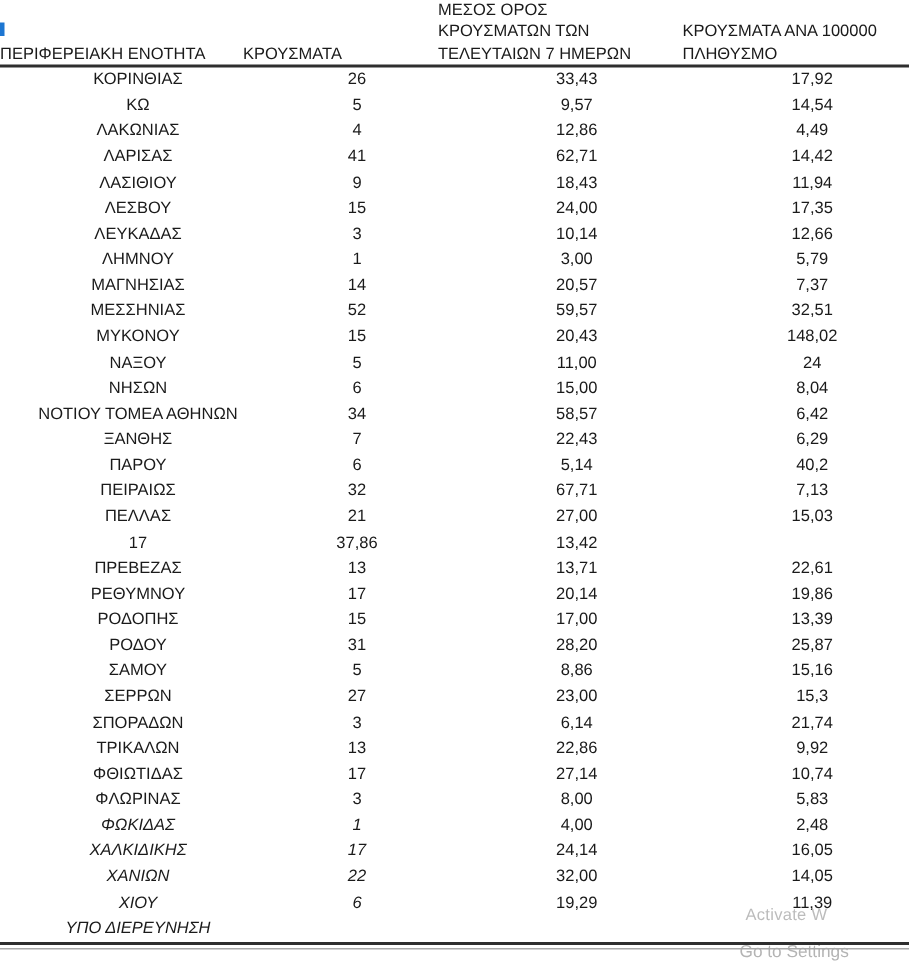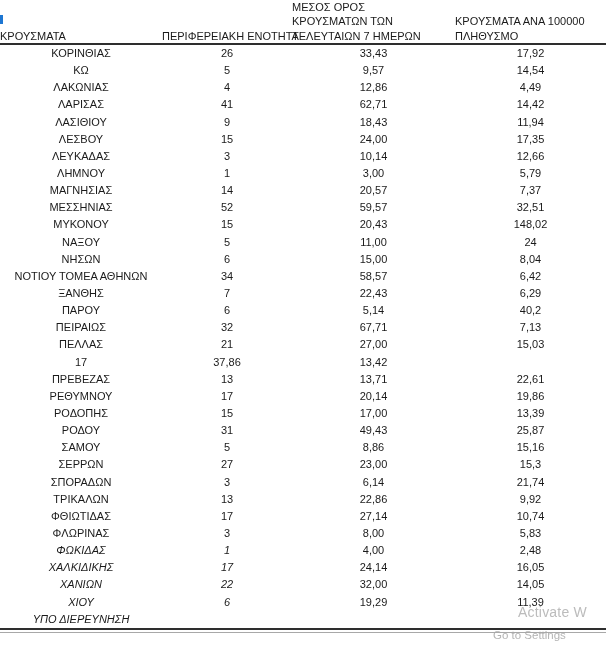--- a/index.html
+++ b/index.html
@@ -15,22 +15,22 @@
   
   .left-marker {
     position: absolute; left: 0; top: 15px;
     width: 3px; height: 9px;
     z-index: 3;
   }
 
   
   .watermark { position: absolute; z-index: 0; }
   .wm-line1 {
-    position: absolute; left: 518px; top: 604px;
-    font-size: 14px; letter-spacing: 0.2px;
+    position: absolute; left: 497px; top: 604px;
+    font-size: 11px; letter-spacing: 0.2px;
     white-space: nowrap;
   }
   .wm-line2 {
     position: absolute; left: 493px; top: 629px;
     font-size: 11.5px;
     white-space: nowrap;
   }
 
   
   .sheet { position: absolute; left: 0; top: 0; width: 606px; z-index: 1; }
@@ -48,20 +48,21 @@
     font-size: 11px;
     line-height: 14.3px;
     white-space: nowrap;
   }
 
   .tbody .trow {
     display: grid;
     grid-template-columns: 162px 130px 163px 151px;
     height: 17.15px;
     align-items: center;
+    margin-left: 11px;
   }
   .cell {
     text-align: center;
     font-size: 11px;
     line-height: 17px;
     white-space: nowrap;
   }
   .trow.italic .c-region,
   .trow.italic .c-cases { font-style: italic; }
 
@@ -76,24 +77,24 @@
 <div class="left-marker" style="background: rgb(29, 118, 210);"></div>
 
 <div class="watermark">
   <div class="wm-line1" style="color: rgb(188, 188, 188);">Activate W</div>
   <div class="wm-line2" style="color: rgb(180, 180, 180);">Go to Settings</div>
 </div>
 
 <div class="sheet">
   <div class="thead" id="thead">
       <div class="hcell">
+        <div>ΠΕΡΙΦΕΡΕΙΑΚΗ ΕΝΟΤΗΤΑ</div>
+      </div>
+      <div class="hcell">
         <div>ΚΡΟΥΣΜΑΤΑ</div>
-      </div>
-      <div class="hcell">
-        <div>ΠΕΡΙΦΕΡΕΙΑΚΗ ΕΝΟΤΗΤΑ</div>
       </div>
       <div class="hcell">
         <div>ΜΕΣΟΣ ΟΡΟΣ</div>
         <div>ΚΡΟΥΣΜΑΤΩΝ ΤΩΝ</div>
         <div>ΤΕΛΕΥΤΑΙΩΝ 7 ΗΜΕΡΩΝ</div>
       </div>
       <div class="hcell">
         <div>ΚΡΟΥΣΜΑΤΑ ΑΝΑ 100000</div>
         <div>ΠΛΗΘΥΣΜΟ</div>
       </div>
@@ -226,21 +227,21 @@
       </div>
       <div class="trow">
         <div class="cell c-region">ΡΟΔΟΠΗΣ</div>
         <div class="cell c-cases">15</div>
         <div class="cell c-avg7">17,00</div>
         <div class="cell c-per100k">13,39</div>
       </div>
       <div class="trow">
         <div class="cell c-region">ΡΟΔΟΥ</div>
         <div class="cell c-cases">31</div>
-        <div class="cell c-avg7">49,43</div>
+        <div class="cell c-avg7">28,20</div>
         <div class="cell c-per100k">25,87</div>
       </div>
       <div class="trow">
         <div class="cell c-region">ΣΑΜΟΥ</div>
         <div class="cell c-cases">5</div>
         <div class="cell c-avg7">8,86</div>
         <div class="cell c-per100k">15,16</div>
       </div>
       <div class="trow">
         <div class="cell c-region">ΣΕΡΡΩΝ</div>

